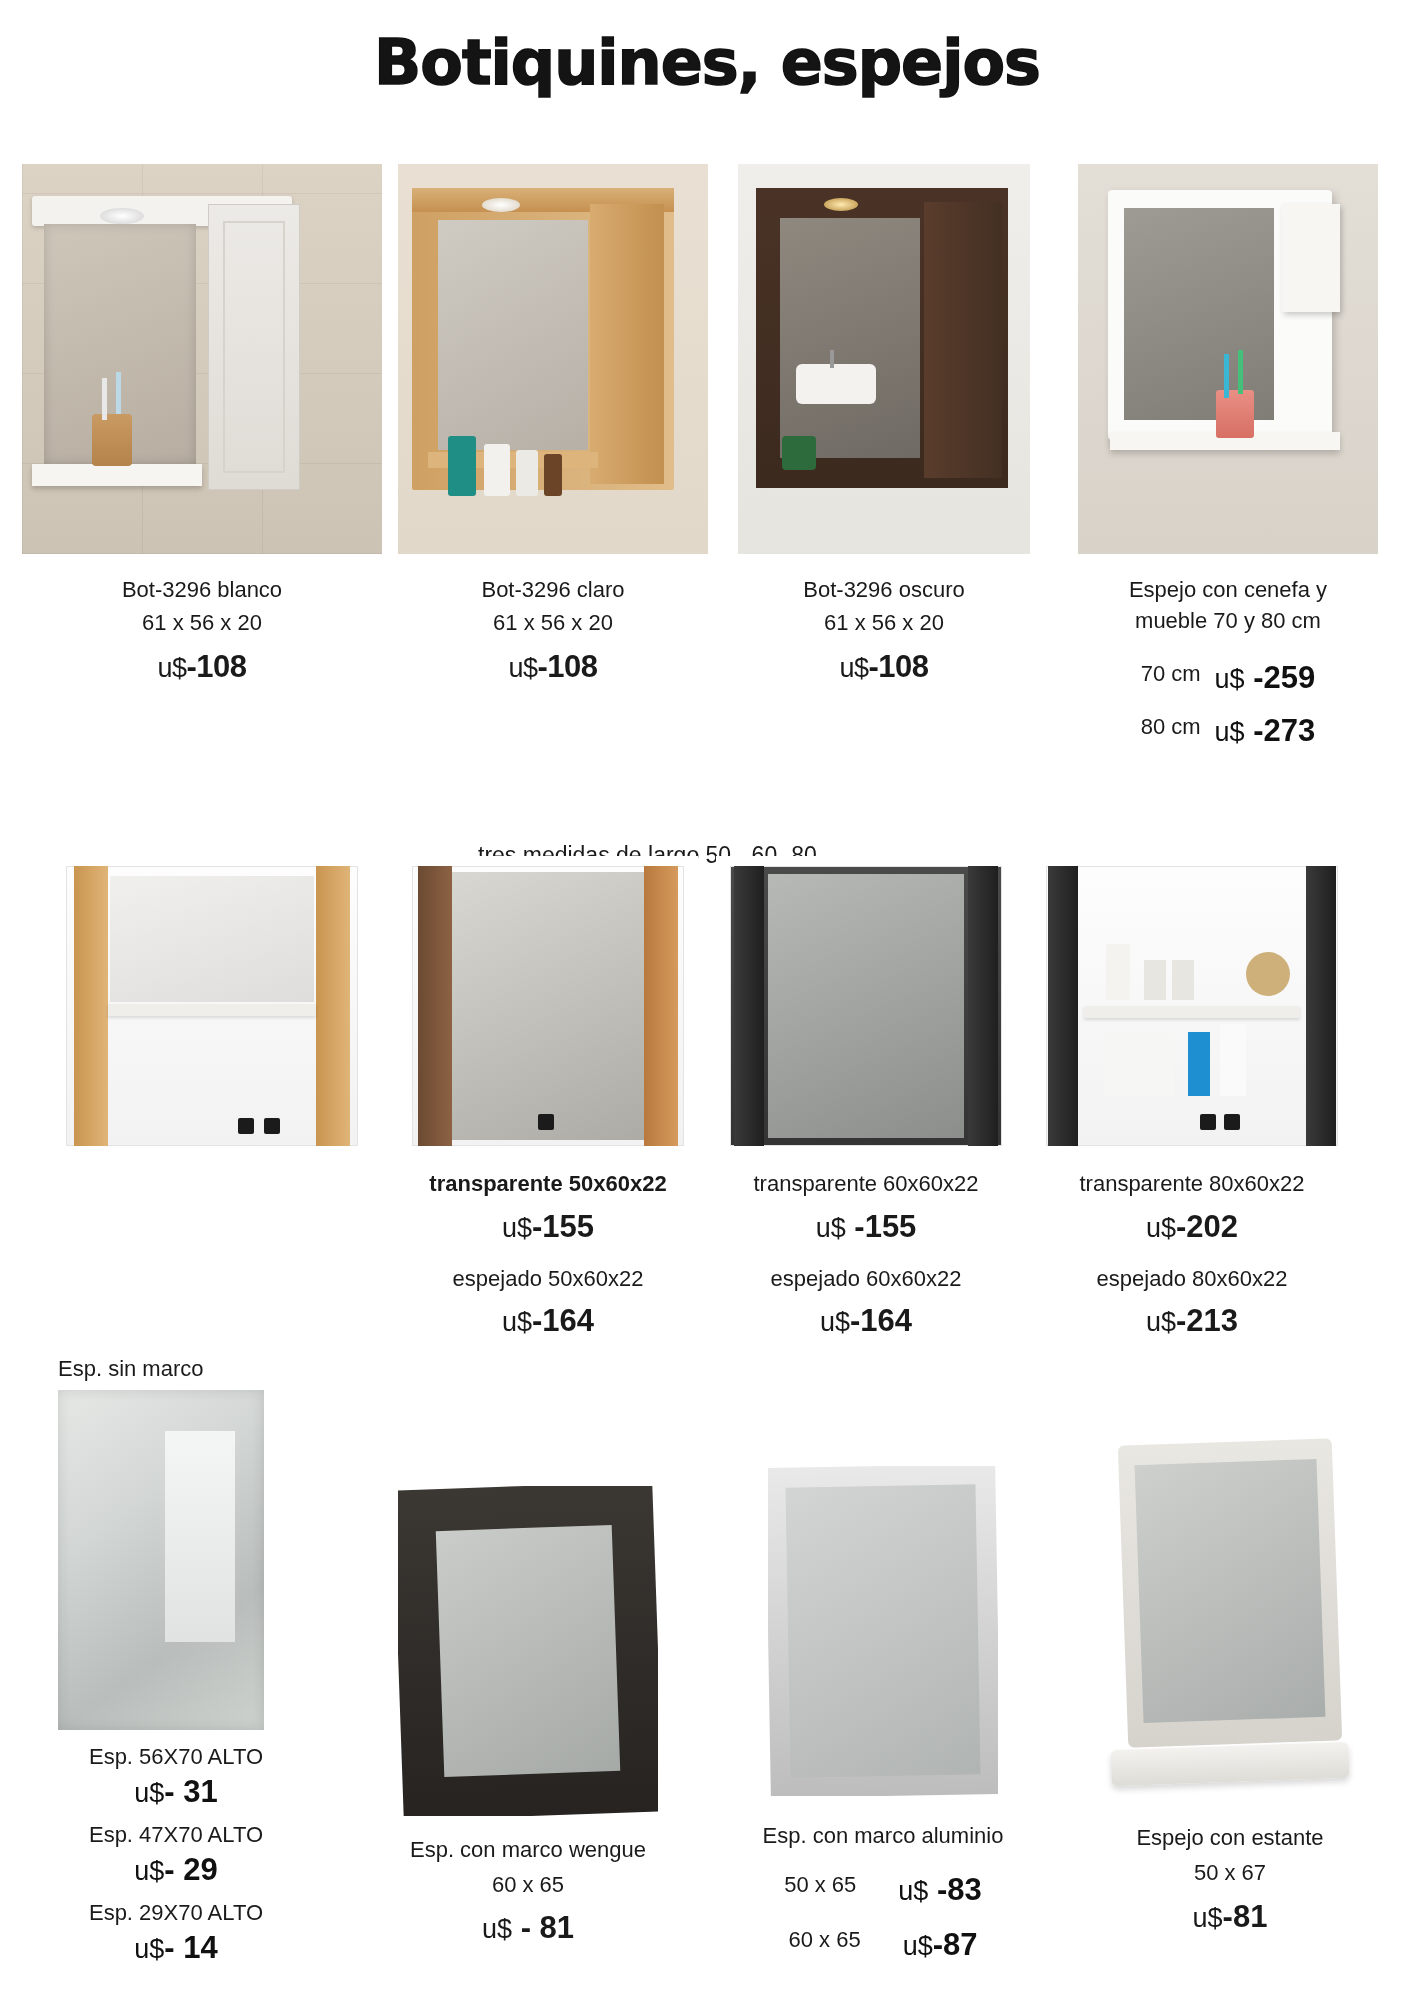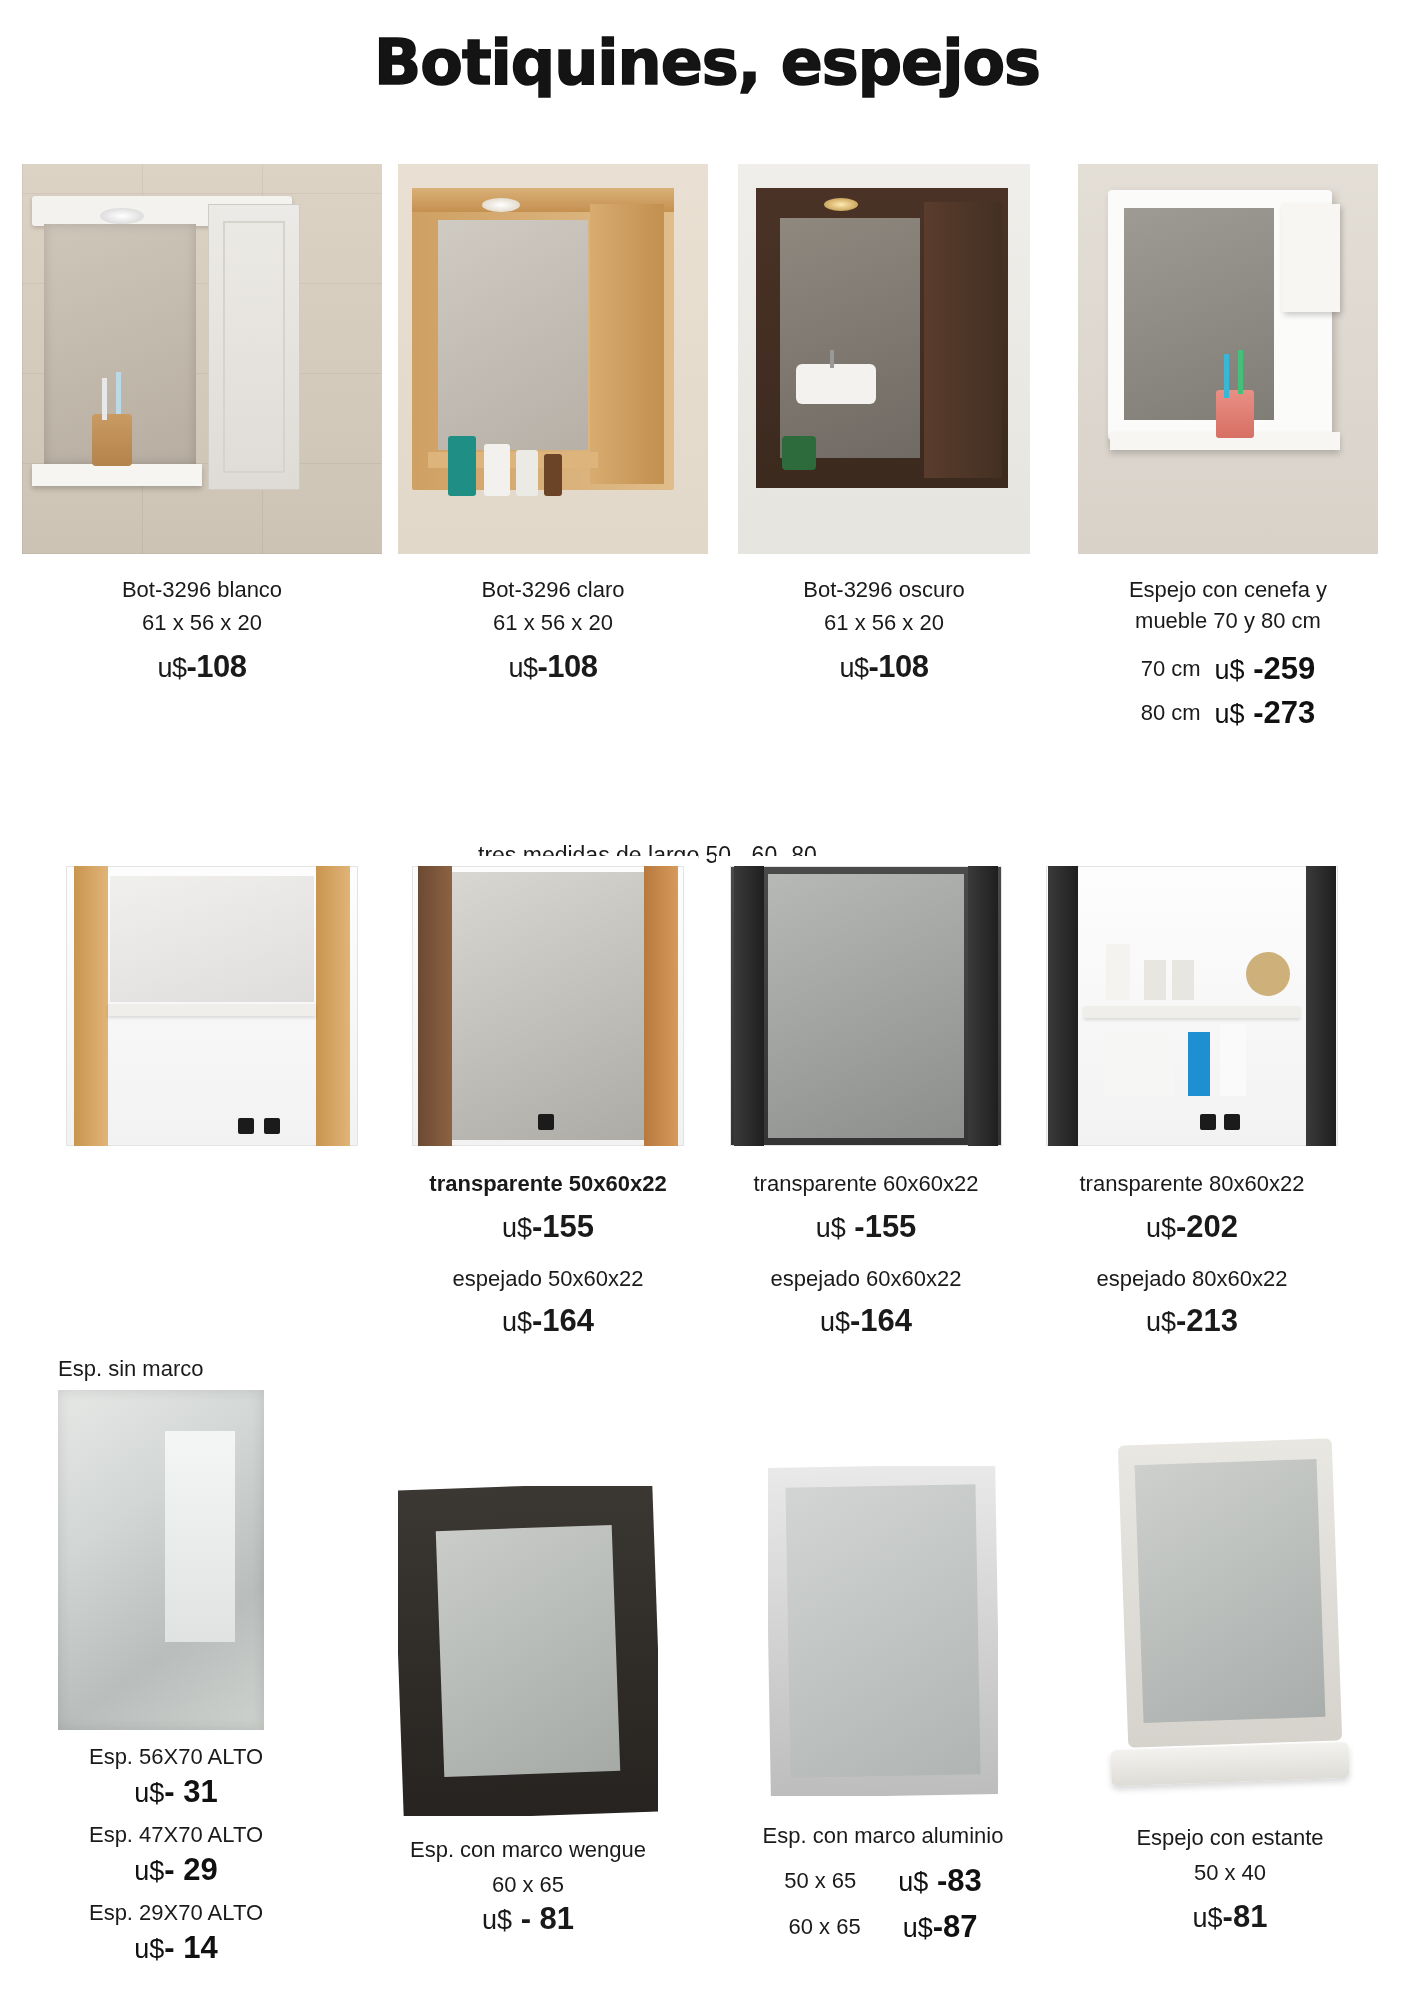--- a/index.html
+++ b/index.html
@@ -162,21 +162,21 @@
   .estante { width:100%; height:100%; position:relative; }
   .estante .fr { position:absolute; left:18px; top:6px; right:18px; bottom:62px;
      background:linear-gradient(#e9e7e2,#d6d3cd); border-radius:6px; transform: rotate(-2deg);}
   .estante .gl { position:absolute; left:34px; top:26px; right:34px; bottom:86px;
      background:linear-gradient(150deg,#cdd0cd,#a9adab); transform: rotate(-2deg);}
   .estante .sh { position:absolute; left:6px; bottom:24px; right:6px; height:36px;
      background:linear-gradient(#f3f2ef,#dedcd6); border-radius:6px; transform: rotate(-2deg);
      box-shadow:0 4px 6px rgba(0,0,0,.15);}
 
   .lbl { font-size:22px; color:#1a1a1a; }
-  .pr { font-size:31px; font-weight:bold; }
+  .pr { font-size:31px; font-weight:bold;margin-top:9px; }
   .pr .us { font-weight:normal; font-size:27px; }
 </style>
 </head>
 <body>
 
 <div class="page">
 
   <div class="title">Botiquines, espejos</div>
 
   <div class="r1">
@@ -426,20 +426,20 @@
 
     <div class="cell" style="left:1080px; top:80px; width:300px;">
       <div class="imgbox" style="width:250px; height:370px; margin:0 auto;">
         <div class="estante">
             <div class="fr"></div>
             <div class="gl"></div>
             <div class="sh"></div>
           </div>
       </div>
       <div class="cap lbl" style="margin-top:18px;">Espejo con  estante</div>
-      <div class="cap lbl" style="margin-top:6px;">50 x 40</div>
+      <div class="cap lbl" style="margin-top:6px;">50 x 67</div>
       <div class="cap pr" style="margin-top:10px;">
         <span class="us">u$</span><span>-81</span>
       </div>
     </div>
 
   </div>
 </div>
 
 </body></html>

